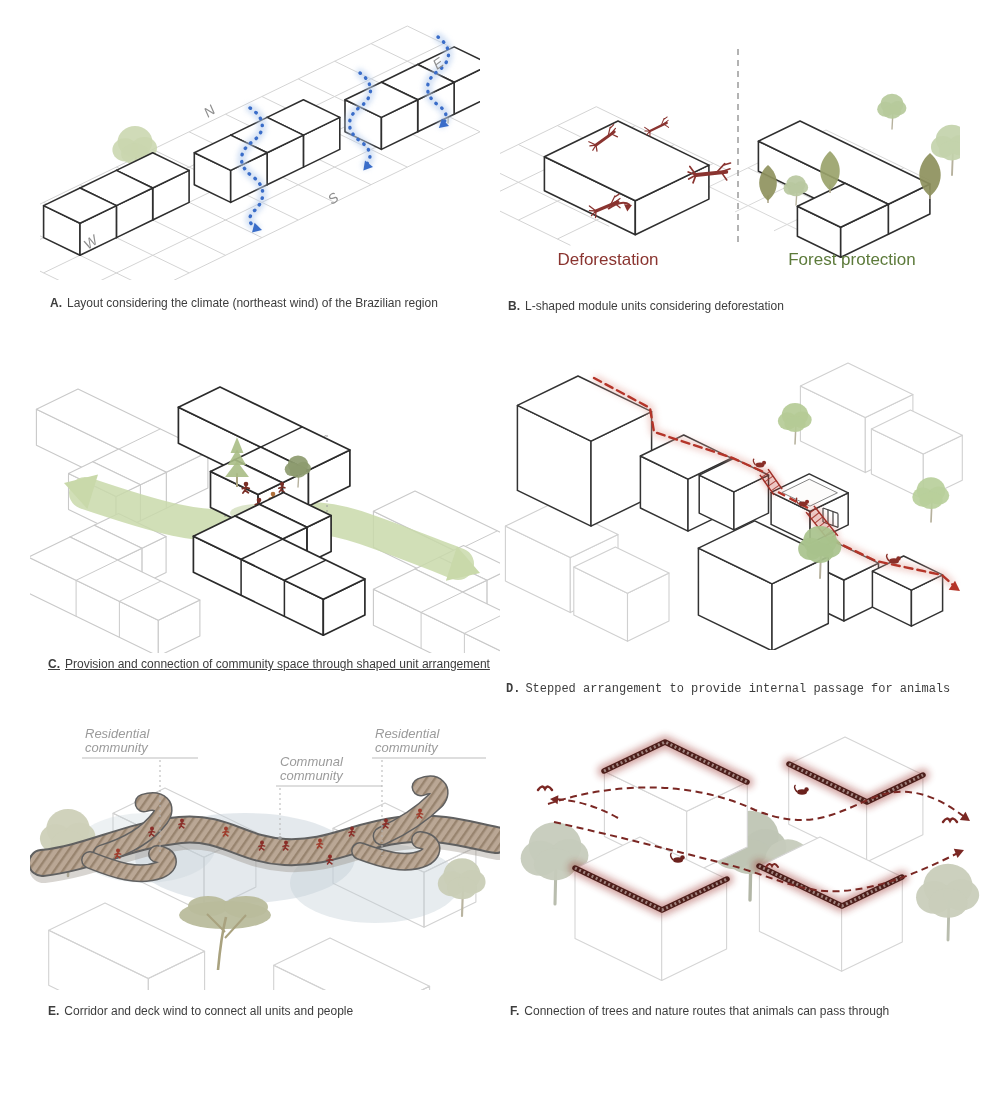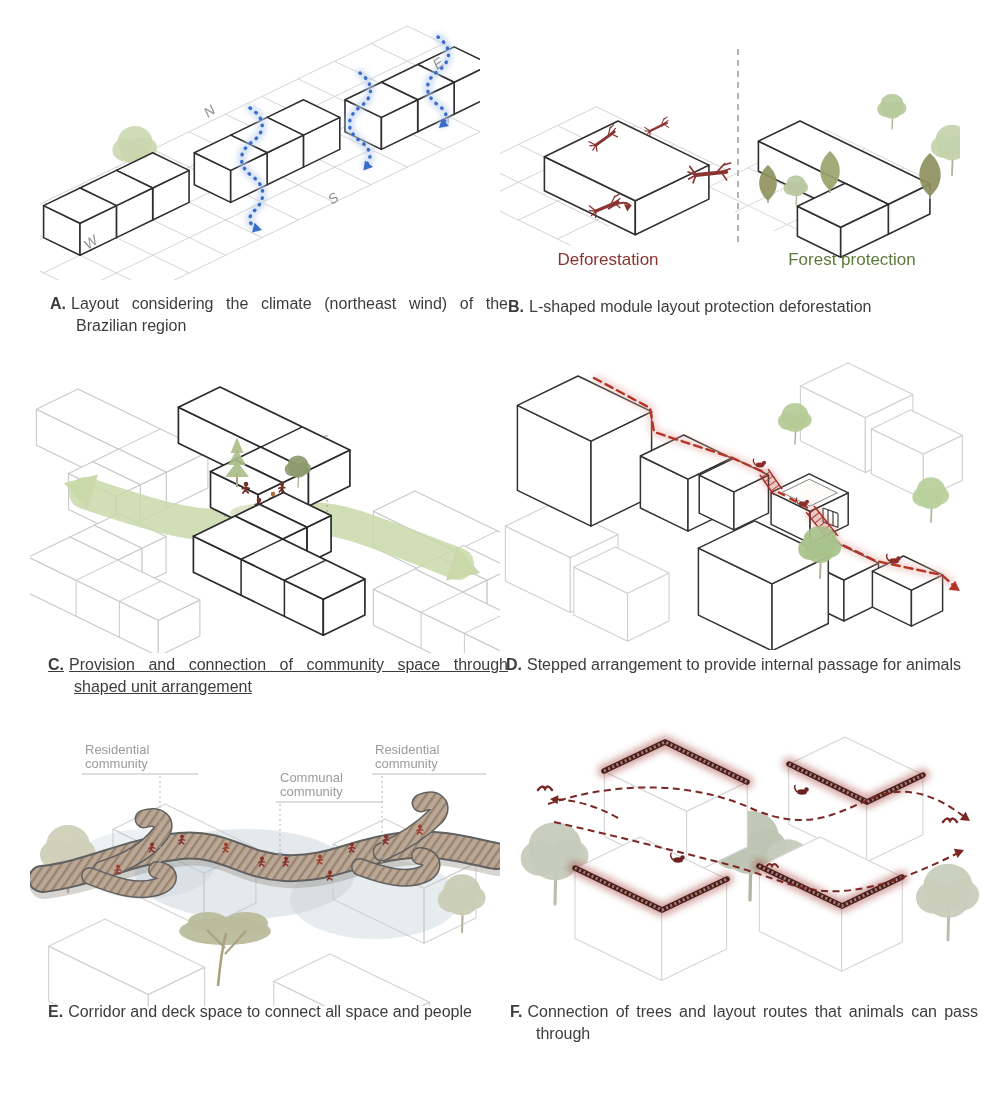--- a/index.html
+++ b/index.html
@@ -1,20 +1,20 @@
 <!DOCTYPE html>
 <html><head>
 <meta charset="utf-8">
 <style>
   html,body{margin:0;padding:0;}
   body{width:984px;height:1102px;background:#ffffff;position:relative;
        font-family:"Liberation Sans",sans-serif;overflow:hidden;}
   .panel{position:absolute;}
   .panel svg{display:block;}
-  .caption{position:absolute;font-size:16px;line-height:21.5px;color:#3d3d3d;
+  .caption{position:absolute;font-size:12px;line-height:21.5px;color:#3d3d3d;
            text-align:justify;padding-left:26px;text-indent:-26px;}
   .caption b{margin-right:5px;}
   .compass{font-family:"Liberation Sans",sans-serif;font-style:italic;font-size:14px;fill:#8f8f8f;}
   .blabel{font-size:17px;font-family:"Liberation Sans",sans-serif;}
   .blabel-red{fill:#8a3430;}
   .blabel-green{fill:#5c7a3a;}
   .elabel{font-size:13px;fill:#9b9b9b;font-family:"Liberation Sans",sans-serif;}
   .lead{stroke:#bdbdbd;stroke-width:1;}
   .leaddot{stroke:#b5b5b5;stroke-width:1;stroke-dasharray:2 3;}
 </style>
@@ -477,21 +477,21 @@
             <ellipse cx="322" cy="183.04" rx="16.8" ry="15.120000000000001" fill="#a8c28c" opacity="0.92"></ellipse>
             <ellipse cx="312.48" cy="190.88" rx="12.32" ry="11.200000000000001" fill="#a8c28c" opacity="0.92"></ellipse>
             <ellipse cx="330.96" cy="189.2" rx="12.32" ry="10.64" fill="#a8c28c" opacity="0.92"></ellipse>
             <ellipse cx="322" cy="194.8" rx="13.44" ry="10.08" fill="#a8c28c" opacity="0.92"></ellipse>
           </g>
         </g>
       </g>
   </svg>
 </div>
 
-<div class="panel" style="left:30px;top:724px;">
+<div class="panel" style="left:30px;top:708px;font-style:italic;">
   <svg width="470" height="282" viewBox="0 0 470 282">
     <defs>
       <pattern id="deckHatch" patternUnits="userSpaceOnUse" width="7" height="7" patternTransform="rotate(35)">
         <rect width="7" height="7" fill="#baa795"></rect>
         <rect width="2.4" height="7" fill="#98846f"></rect>
       </pattern>
     </defs>
     <g id="artE">
         <g>
           <polygon points="83.0,105.2 174.0,149.3 174.0,204.3 83.0,160.2" fill="none" stroke="#d2d2d2" stroke-width="1.1" stroke-linejoin="round"></polygon>
@@ -711,17 +711,17 @@
             <ellipse cx="178" cy="148" rx="5" ry="2.75" fill="#6b211d"></ellipse>
             <circle cx="182.5" cy="145.5" r="2.25" fill="#6b211d"></circle>
             <path stroke="#6b211d" stroke-width="1.4000000000000001" fill="none" d="M173,148 q-4,-5 -1.5,-7"></path>
           </g>
         </g>
       </g>
   </svg>
 </div>
 
 <div class="caption" style="left:50px;top:293px;width:432px;"><b>A.</b><span>Layout considering the climate (northeast wind) of the Brazilian region</span></div>
-<div class="caption" style="left:508px;top:296px;width:450px;"><b>B.</b><span>L-shaped module layout protection deforestation</span></div>
+<div class="caption" style="left:508px;top:296px;width:450px;"><b>B.</b><span>L-shaped module units considering deforestation</span></div>
 <div class="caption" style="left:48px;top:654px;width:434px;text-decoration:underline;"><b>C.</b><span>Provision and connection of community space through shaped unit arrangement</span></div>
-<div class="caption" style="left:506px;top:654px;width:446px;"><b>D.</b><span>Stepped arrangement to provide internal passage for animals</span></div>
-<div class="caption" style="left:48px;top:1001px;width:434px;"><b>E.</b><span>Corridor and deck space to connect all space and people</span></div>
-<div class="caption" style="left:510px;top:1001px;width:442px;"><b>F.</b><span>Connection of trees and layout routes that animals can pass through</span></div>
+<div class="caption" style="left:506px;top:679px;width:446px;font-family:Liberation Mono, monospace;"><b>D.</b><span>Stepped arrangement to provide internal passage for animals</span></div>
+<div class="caption" style="left:48px;top:1001px;width:434px;"><b>E.</b><span>Corridor and deck wind to connect all units and people</span></div>
+<div class="caption" style="left:510px;top:1001px;width:442px;"><b>F.</b><span>Connection of trees and nature routes that animals can pass through</span></div>
 
 </body></html>

